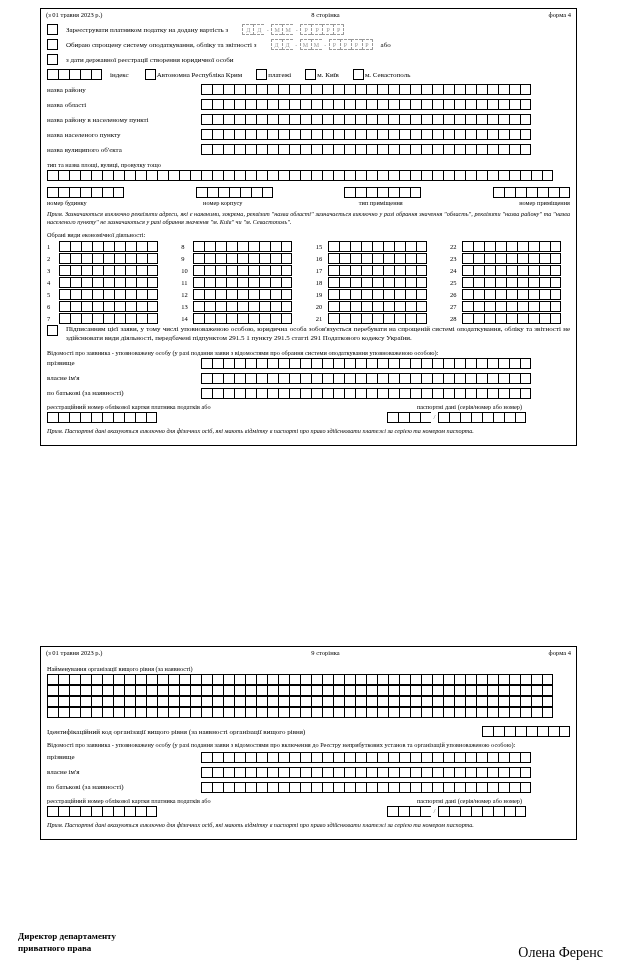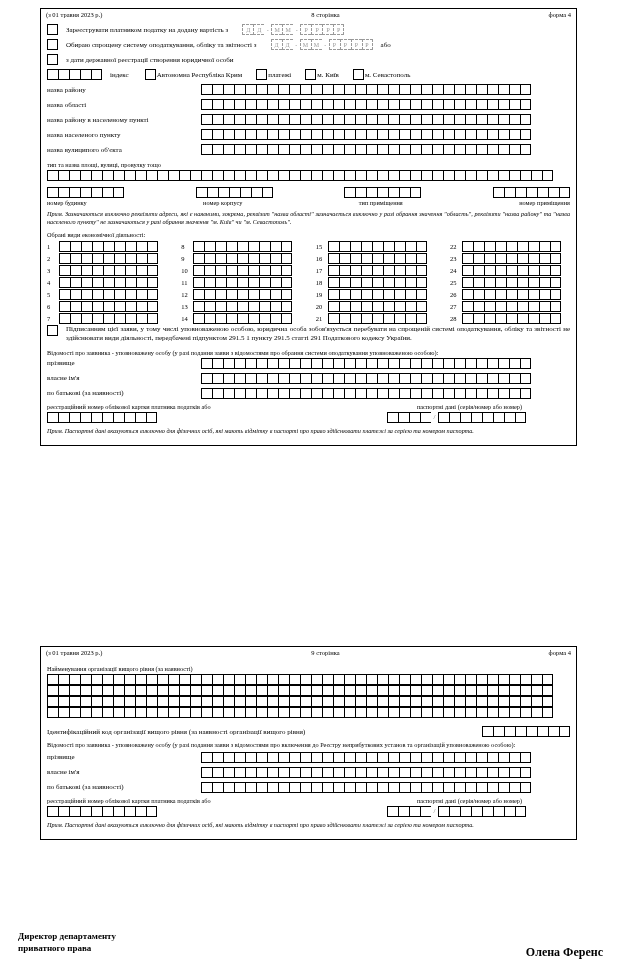--- a/index.html
+++ b/index.html
@@ -21,21 +21,21 @@
   .bxd{width:11px;height:11px;border:1px dashed #999;border-right:none;box-sizing:border-box;color:#999;font-size:6px;text-align:center;line-height:10px;}
   .bxd:last-child{border-right:1px dashed #999;}
   .sep{width:7px;text-align:center;font-size:7px;color:#777;line-height:11px;}
   .note{font-style:italic;font-size:6.2px;line-height:1.35;margin:4px 0 4px 0;text-align:justify;}
   .kved{display:flex;justify-content:space-between;}
   .kvcol{width:120px;}
   .kvrow{display:flex;align-items:center;margin-bottom:1px;}
   .kvnum{width:12px;font-size:6.5px;}
   .smallcaption{font-size:6.3px;}
   .sig{position:absolute;left:18px;font-size:9px;font-weight:bold;line-height:1.35;}
-  .sigr{position:absolute;right:14px;font-size:12px;font-weight:bold;margin-left:8px;}
+  .sigr{position:absolute;right:14px;font-size:14px;font-weight:normal;margin-left:8px;}
   .mt2{margin-top:2px;}
   .gap4{margin-left:1px;}
   .gap8{margin-left:8px;}
   .gap14{margin-left:14px;}
 </style>
 </head>
 <body>
 
 <div class="page">
 

